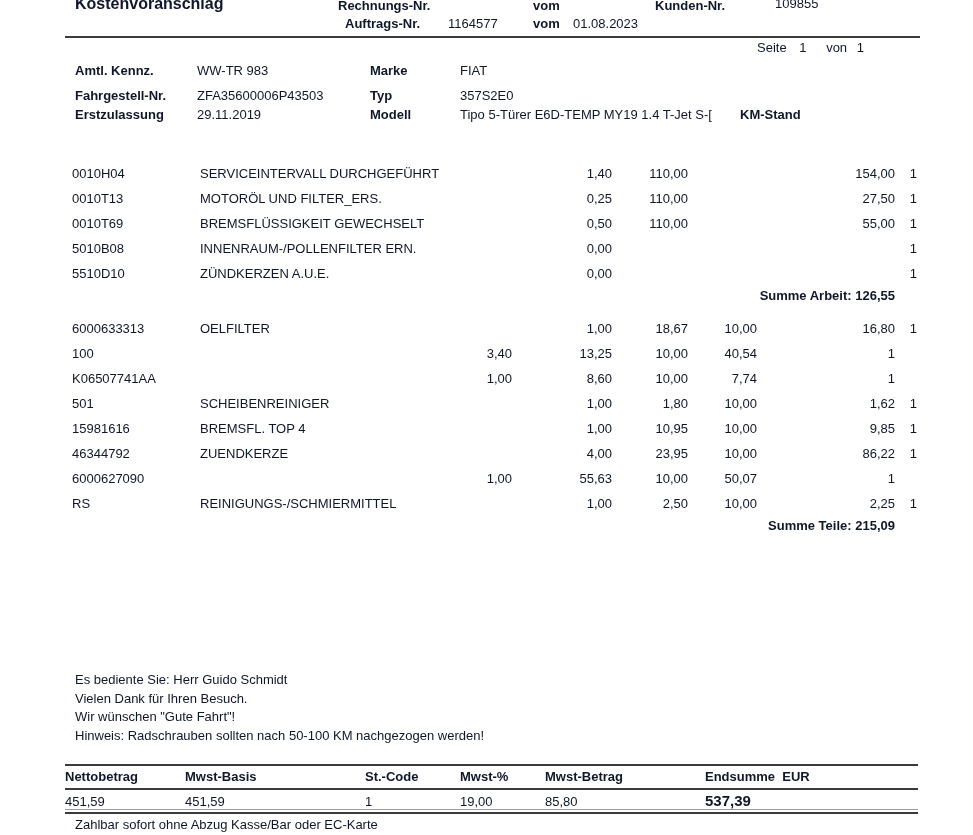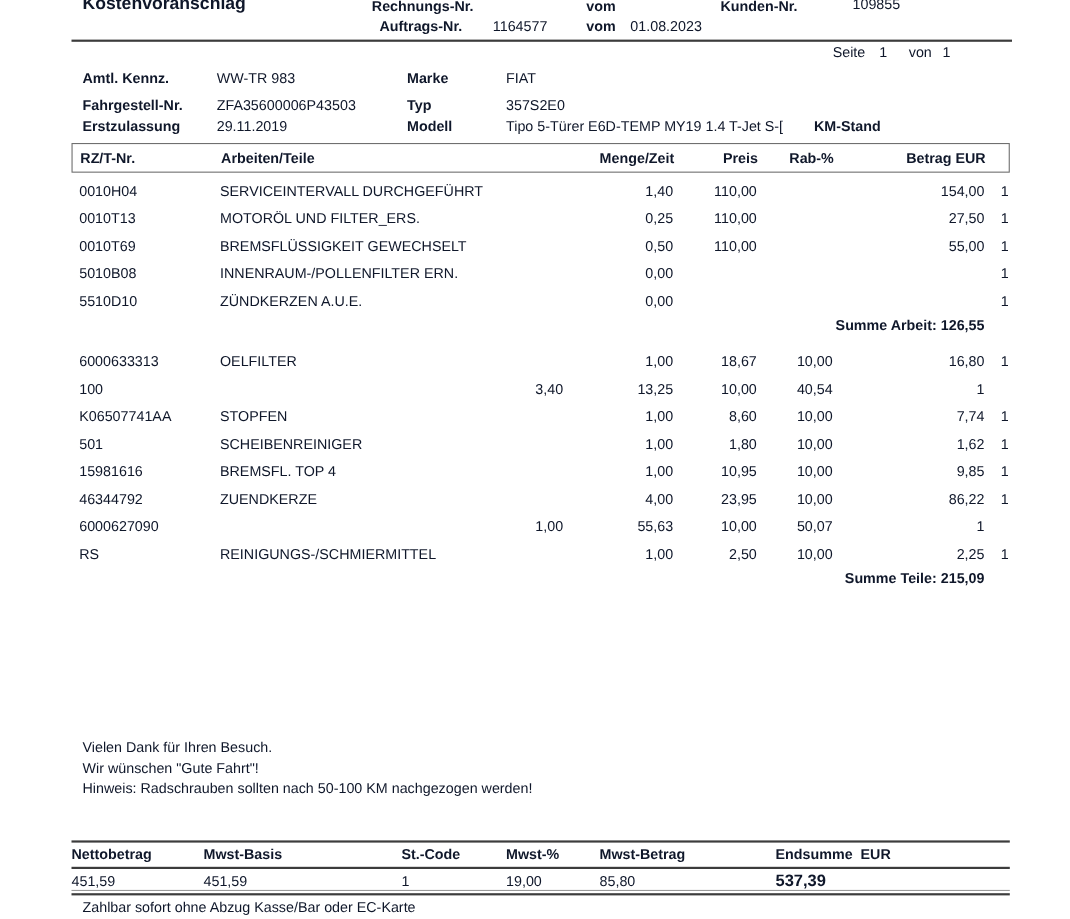--- a/index.html
+++ b/index.html
@@ -75,31 +75,20 @@
     <div class="abs b" style="left:370px; top:88px;">Typ</div>
     <div class="abs" style="left:460px; top:88px;">357S2E0</div>
 
     <div class="abs b" style="left:75px;  top:107px;">Erstzulassung</div>
     <div class="abs" style="left:197px; top:107px;">29.11.2019</div>
     <div class="abs b" style="left:370px; top:107px;">Modell</div>
     <div class="abs" style="left:460px; top:107px;">Tipo 5-Türer E6D-TEMP MY19 1.4 T-Jet S-[</div>
     <div class="abs b" style="left:740px; top:107px;">KM-Stand</div>
   </div>
 
-  <div class="items-headbox">
-    <div class="irow">
-      <div>RZ/T-Nr.</div>
-      <div>Arbeiten/Teile</div>
-      <div class="c-qty">Menge/Zeit</div>
-      <div class="c-price">Preis</div>
-      <div class="c-rab">Rab-%</div>
-      <div class="c-amt">Betrag EUR</div>
-      <div></div>
-    </div>
-  </div>
 
   <div class="rows-block" style="top:161px;">
     <div class="irow">
       <div>0010H04</div>
       <div>SERVICEINTERVALL DURCHGEFÜHRT</div>
       <div class="c-qty">1,40</div>
       <div class="c-price">110,00</div>
       <div class="c-rab"></div>
       <div class="c-amt">154,00</div>
       <div class="c-flag">1</div>
@@ -160,21 +149,20 @@
     <div class="irow">
       <div>100</div>
       <div class="c-qty">3,40</div>
       <div class="c-price">13,25</div>
       <div class="c-rab">10,00</div>
       <div class="c-amt">40,54</div>
       <div class="c-flag">1</div>
     </div>
     <div class="irow">
       <div>K06507741AA</div>
-      <div>STOPFEN</div>
       <div class="c-qty">1,00</div>
       <div class="c-price">8,60</div>
       <div class="c-rab">10,00</div>
       <div class="c-amt">7,74</div>
       <div class="c-flag">1</div>
     </div>
     <div class="irow">
       <div>501</div>
       <div>SCHEIBENREINIGER</div>
       <div class="c-qty">1,00</div>
@@ -219,20 +207,21 @@
       <div class="c-flag">1</div>
     </div>
   </div>
 
   <div class="sumline" style="top:518px;">
     <span>Summe Teile:</span>
     <span>215,09</span>
   </div>
 
   <div class="abs" style="left:75px; top:671px; line-height:18.7px; white-space:nowrap;">
+    <div>Es bediente Sie: Herr Guido Schmidt</div>
     <div>Vielen Dank für Ihren Besuch.</div>
     <div>Wir wünschen "Gute Fahrt"!</div>
     <div>Hinweis: Radschrauben sollten nach 50-100 KM nachgezogen werden!</div>
   </div>
 
   <div class="hr" style="left:65px; top:764px; width:853px; height:2px;"></div>
 
   <div class="trow b" style="top:769px;">
     <div>Nettobetrag</div>
     <div>Mwst-Basis</div>

